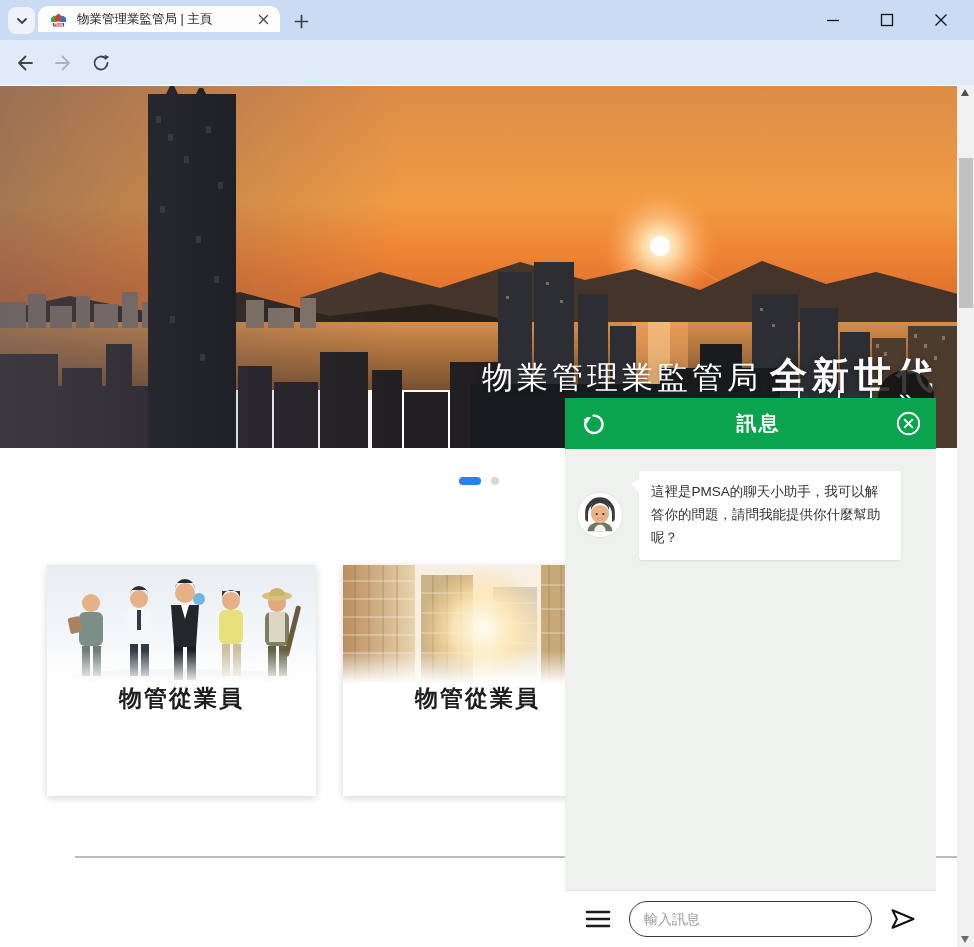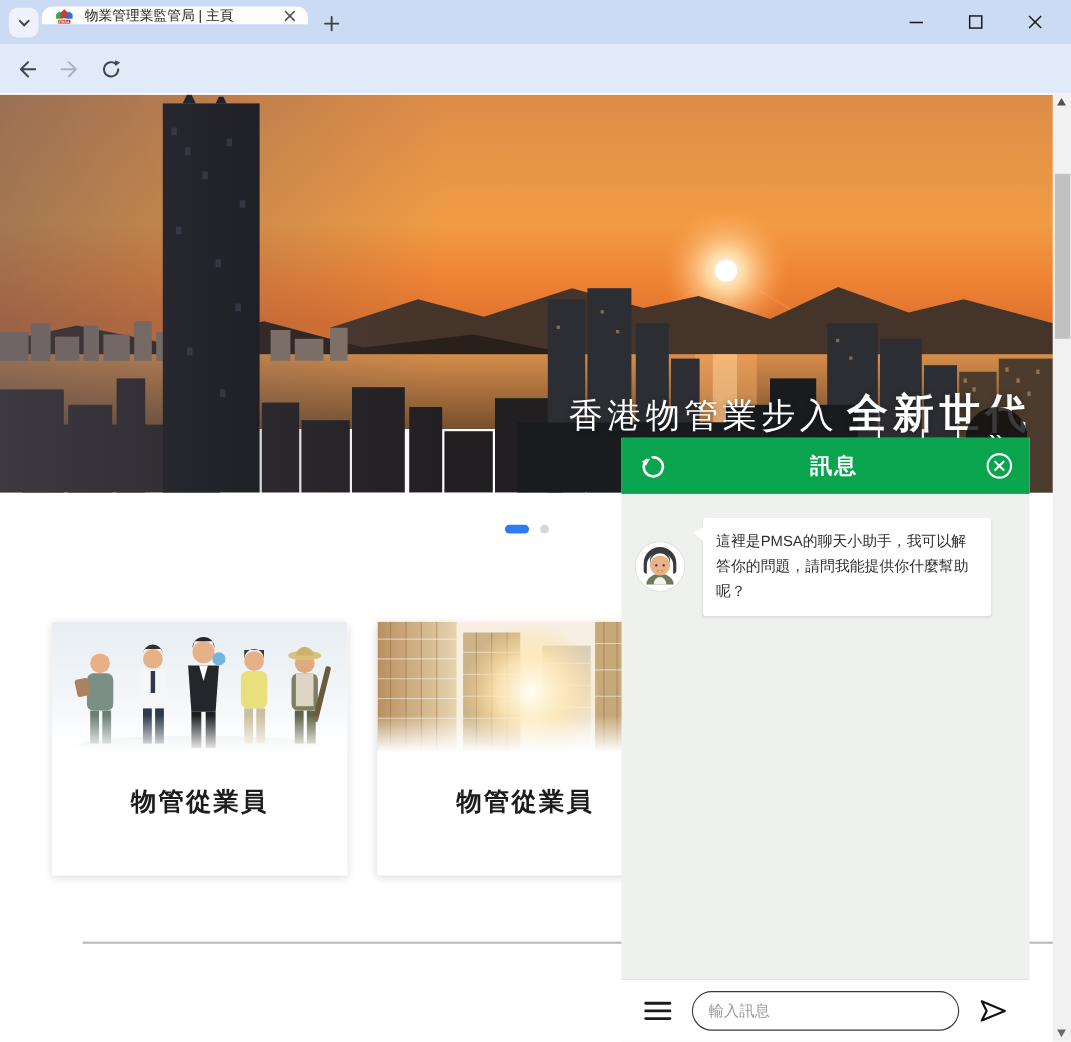--- a/index.html
+++ b/index.html
@@ -2,21 +2,21 @@
 <html><head>
 <meta charset="utf-8">
 <style>
   * { margin:0; padding:0; box-sizing:border-box; }
   html,body { width:974px; height:947px; overflow:hidden; font-family:"Liberation Sans", sans-serif; background:#fff; }
   #app { position:relative; width:974px; height:947px; background:#fff; }
 
   
   .tabstrip { position:absolute; left:0; top:0; width:974px; height:40px; background:#cbdbf3; }
   .tab-search-btn { position:absolute; left:8px; top:7px; width:27px; height:27px; border-radius:8px; background:#eef3fb; display:flex; align-items:center; justify-content:center; cursor:pointer; }
-  .tab { position:absolute; left:38px; top:6px; width:242px; height:16px; background:#fdfdfe; border-radius:10px 10px 0 0; display:flex; align-items:center; padding:0 8px 0 12px; }
+  .tab { position:absolute; left:38px; top:6px; width:242px; height:26px; background:#fdfdfe; border-radius:10px 10px 0 0; display:flex; align-items:center; padding:0 8px 0 12px; }
   .tab-title { flex:1; font-size:12.5px; color:#1f1f1f; white-space:nowrap; overflow:hidden; margin-left:10px; }
   .tab-close { width:18px; height:18px; border-radius:50%; display:flex; align-items:center; justify-content:center; }
   .newtab-btn { position:absolute; left:288px; top:8px; width:26px; height:26px; border-radius:50%; display:flex; align-items:center; justify-content:center; }
   .win-controls { position:absolute; right:10px; top:4px; height:32px; display:flex; align-items:center; gap:24px; padding-right:8px; }
   .win-btn { width:30px; height:30px; display:flex; align-items:center; justify-content:center; }
 
   .toolbar { position:absolute; left:0; top:40px; width:974px; height:45px; background:#e0eaf9; display:flex; align-items:center; }
   .nav-btn { width:34px; height:34px; border-radius:50%; display:flex; align-items:center; justify-content:center; margin-left:4px; }
   .nav-btn:first-child { margin-left:8px; }
   .omnibox { position:absolute; left:122px; top:46px; width:603px; height:34px; background:#fff; border-radius:17px; display:flex; align-items:center; padding:0 10px 0 10px; }
@@ -36,21 +36,21 @@
   .headline .hl-big { font-size:37px; font-weight:bold; letter-spacing:5px; }
   .carousel-next { position:absolute; left:878px; top:285px; width:56px; height:56px; border-radius:50%; background:rgba(15,15,15,.82); color:#fff; display:flex; align-items:center; justify-content:center; font-size:26px; z-index:3; cursor:pointer; }
   .dots { position:absolute; left:0; top:392px; width:958px; display:flex; align-items:center; justify-content:center; gap:10px; }
   .dot-active { width:22px; height:8px; border-radius:4px; background:#2f7cf0; cursor:pointer; }
   .dot { width:8px; height:8px; border-radius:50%; background:#d7d7d7; cursor:pointer; }
 
   .card { position:absolute; top:480px; width:269px; height:231px; background:#fff; box-shadow:0 2px 8px rgba(0,0,0,.16); cursor:pointer; }
   .card-img { position:relative; width:100%; height:118px; overflow:hidden; }
   .card-img svg { display:block; width:269px; height:118px; }
   .card-fade { position:absolute; left:0; bottom:-1px; width:100%; height:34px; background:linear-gradient(rgba(255,255,255,0), #fff); }
-  .card-title { margin-top:30px; text-align:center; font-size:23px; font-weight:bold; color:#1c1c1c; letter-spacing:2px; }
+  .card-title { text-align:center; font-size:23px; font-weight:bold; color:#1c1c1c; letter-spacing:2px; }
 
   .rule { position:absolute; left:75px; top:771px; width:883px; height:2px; background:#bcbcbc; z-index:1; }
 
   
   .chat { position:absolute; left:565px; top:313px; width:371px; height:549px; z-index:10; display:flex; flex-direction:column; background:#eff1ee; }
   .chat-header { height:51px; background:#0aa34e; display:flex; align-items:center; justify-content:space-between; padding:0 13px; position:relative; flex:0 0 51px; }
   .chat-title { position:absolute; left:0; right:0; text-align:center; color:#fff; font-size:20px; font-weight:bold; letter-spacing:2px;margin-left:16px; }
   .chat-hbtn { width:30px; height:30px; display:flex; align-items:center; justify-content:center; z-index:1; cursor:pointer; }
   .chat-body { flex:1; padding:22px 12px; overflow:hidden; }
   .msg-row { display:flex; align-items:center; }
@@ -306,21 +306,21 @@
             <rect x="218" y="96" width="5" height="7"></rect>
             <rect x="160" y="120" width="5" height="7"></rect>
             <rect x="196" y="150" width="5" height="7"></rect>
             <rect x="214" y="190" width="5" height="7"></rect>
             <rect x="170" y="230" width="5" height="7"></rect>
             <rect x="200" y="268" width="5" height="7"></rect>
         </g>
         <rect width="958" height="362" fill="url(#haze)"></rect>
       </svg>
       <div class="headline">
-        <span class="hl-normal">香港物管業步入</span>
+        <span class="hl-normal">物業管理業監管局</span>
           <span class="hl-big">全新世代</span>
       </div>
     </div>
 
     <div class="carousel-next">
         <span>»</span>
       </div>
 
     <div class="dots">
       <span class="dot-active"></span>

